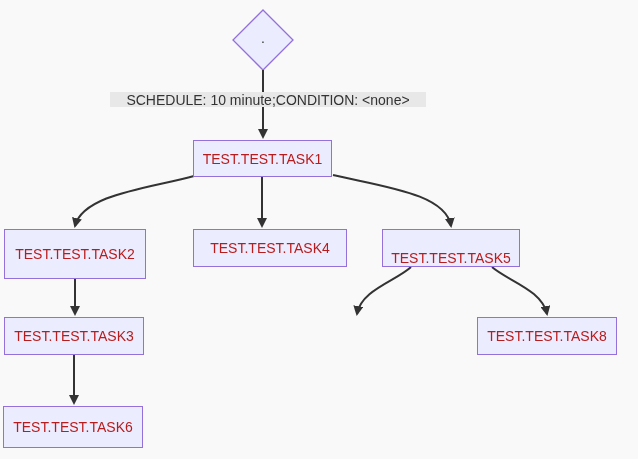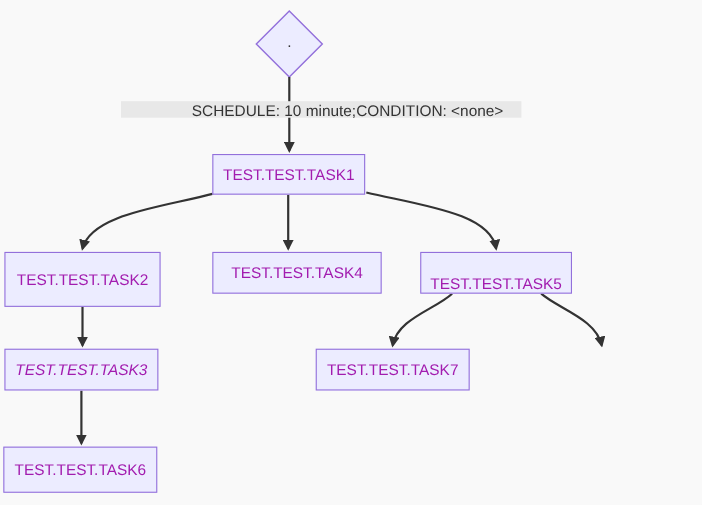--- a/index.html
+++ b/index.html
@@ -20,51 +20,50 @@
     left: 0;
     top: 0;
     width: 638px;
     height: 459px;
   }
   .node {
     position: absolute;
     box-sizing: border-box;
     background: #ECECFF;
     border: 1.3px solid #9370DB;
-    color: #a21caf;
+    color: #b91c1c;
     font-size: 14px;
     display: flex;
     align-items: center;
     justify-content: center;
     white-space: nowrap;
     z-index: 2;
   }
   .n-task1 { left: 193px; top: 140px; width: 139px; height: 37px; }
   .n-task2 { left: 4px;   top: 229px; width: 142px; height: 50px; }
   .n-task4 { left: 193px; top: 229px; width: 154px; height: 38px; }
   .n-task5 { left: 382px; top: 229px; width: 138px; height: 38px; align-items: flex-end; }
-  .n-task3 { left: 4px;   top: 317px; width: 140px; height: 38px; font-style: italic; }
+  .n-task3 { left: 4px;   top: 317px; width: 140px; height: 38px; }
   .n-task7 { left: 287px; top: 317px; width: 140px; height: 38px; }
   .n-task8 { left: 477px; top: 317px; width: 140px; height: 38px; }
   .n-task6 { left: 3px;   top: 406px; width: 140px; height: 42px; }
   .edge-label {
     position: absolute;
     left: 110px;
     top: 92px;
     width: 316px;
     height: 15px;
     background: #e8e8e8;
     color: #333333;
     font-size: 14px;
     display: flex;
     align-items: center;
     justify-content: center;
     white-space: nowrap;
     z-index: 1;
-    padding-left: 48px;
   }
   .root-dot {
     position: absolute;
     left: 243px;
     top: 30px;
     width: 40px;
     height: 20px;
     color: #333333;
     font-size: 14px;
     text-align: center;
@@ -109,20 +108,20 @@
   </div>
   <div class="node n-task4">
     <span>TEST.TEST.TASK4</span>
   </div>
   <div class="node n-task5">
     <span>TEST.TEST.TASK5</span>
   </div>
   <div class="node n-task3">
     <span>TEST.TEST.TASK3</span>
   </div>
-  <div class="node n-task7">
-    <span>TEST.TEST.TASK7</span>
+  <div class="node n-task8">
+    <span>TEST.TEST.TASK8</span>
   </div>
   <div class="node n-task6">
     <span>TEST.TEST.TASK6</span>
   </div>
 
 </div>
 
 </body></html>

